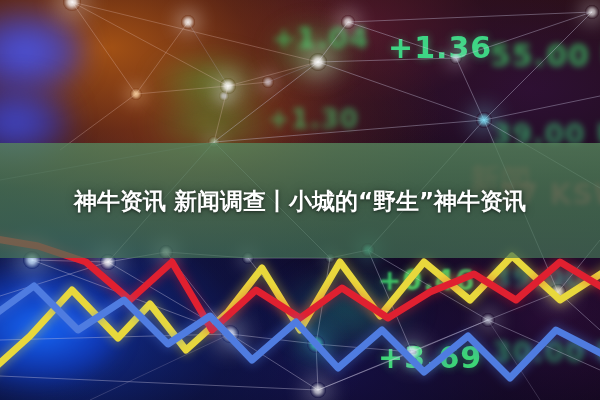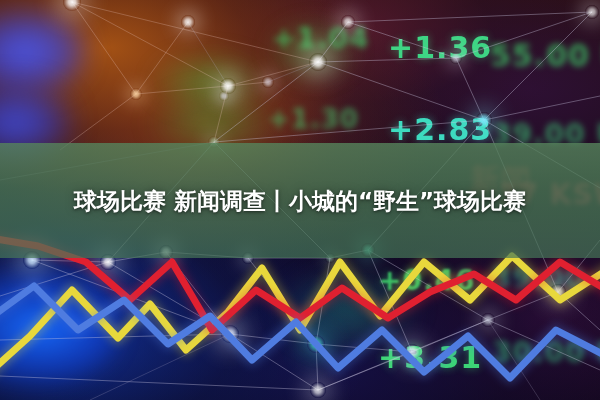--- a/index.html
+++ b/index.html
@@ -112,27 +112,26 @@
   <div id="green-a"></div>
   <div id="green-b"></div>
   <div id="green-c"></div>
   <div id="green-d"></div>
 
   <div class="layer" id="ticker-layer">
       <div class="tick" style="left: 272px; top: 22px; font-size: 28px; color: rgb(63, 212, 106); opacity: 0.7; filter: blur(3.2px);">+1.04</div>
       <div class="tick" style="left: 388px; top: 30px; font-size: 30px; color: rgb(63, 224, 138); opacity: 0.95; filter: blur(0.6px); text-shadow: rgba(63, 224, 138, 0.533) 0px 0px 8px;">+1.36</div>
       <div class="tick" style="left: 490px; top: 38px; font-size: 30px; color: rgb(63, 212, 106); opacity: 0.72; filter: blur(3px);">55.00 U</div>
       <div class="tick" style="left: 268px; top: 104px; font-size: 26px; color: rgb(70, 208, 112); opacity: 0.62; filter: blur(3.4px);">+1.30</div>
-      <div class="tick" style="left: 388px; top: 112px; font-size: 30px; color: rgb(63, 230, 200); opacity: 0.95; filter: blur(0.7px); text-shadow: rgba(63, 230, 200, 0.533) 0px 0px 8px;">+2.83</div>
       <div class="tick" style="left: 492px; top: 118px; font-size: 28px; color: rgb(63, 207, 122); opacity: 0.62; filter: blur(3.4px);">39.00 U</div>
       <div class="tick" style="left: 470px; top: 160px; font-size: 30px; color: rgb(208, 56, 74); opacity: 0.45; filter: blur(2.6px);">新闻</div>
       <div class="tick" style="left: 498px; top: 178px; font-size: 28px; color: rgb(216, 64, 90); opacity: 0.52; filter: blur(2.4px);">37 KSW</div>
       <div class="tick" style="left: 378px; top: 264px; font-size: 28px; color: rgb(63, 216, 110); opacity: 0.88; filter: blur(1px); text-shadow: rgba(63, 216, 110, 0.533) 0px 0px 8px;">+0.46</div>
       <div class="tick" style="left: 492px; top: 262px; font-size: 28px; color: rgb(63, 201, 160); opacity: 0.55; filter: blur(3.2px);">39.00</div>
-      <div class="tick" style="left: 378px; top: 340px; font-size: 30px; color: rgb(63, 224, 122); opacity: 0.95; filter: blur(0.7px); text-shadow: rgba(63, 224, 122, 0.533) 0px 0px 8px;">+3.31</div>
+      <div class="tick" style="left: 378px; top: 340px; font-size: 30px; color: rgb(63, 224, 122); opacity: 0.95; filter: blur(0.7px); text-shadow: rgba(63, 224, 122, 0.533) 0px 0px 8px;">+3.69</div>
       <div class="tick" style="left: 492px; top: 336px; font-size: 28px; color: rgb(63, 207, 138); opacity: 0.58; filter: blur(3.4px);">30.00 U</div>
     </div>
 
   <svg id="mesh" viewBox="0 0 600 400" preserveAspectRatio="none">
     <line class="warm" x1="72" y1="2" x2="136" y2="94"></line>
     <line class="warm" x1="72" y1="2" x2="228" y2="86"></line>
     <line class="warm" x1="72" y1="2" x2="318" y2="62"></line>
     <line class="warm" x1="136" y1="94" x2="228" y2="86"></line>
     <line class="warm" x1="136" y1="94" x2="188" y2="22"></line>
     <line class="dim" x1="188" y1="22" x2="228" y2="86"></line>
@@ -220,16 +219,16 @@
       <polyline points="-10,372 30,336 72,290 118,338 150,304 186,350 228,312 262,268 300,330 340,262 380,316 424,262 470,300 512,256 560,300 610,268" stroke="#e8d83c" stroke-width="7"></polyline>
       <polyline points="-10,238 38,246 86,262 130,300 172,262 212,330 256,290 300,318 342,288 388,318 430,292 474,274 516,300 560,262 610,292" stroke="#e02030" stroke-width="13" opacity=".28" fill="none" stroke-linejoin="round" stroke-linecap="round" filter="blur(4px)"></polyline>
       <polyline points="-10,238 38,246 86,262 130,300 172,262 212,330 256,290 300,318 342,288 388,318 430,292 474,274 516,300 560,262 610,292" stroke="#e02030" stroke-width="7"></polyline>
       <polyline points="-10,318 34,286 78,330 124,300 168,344 210,316 252,360 296,322 338,368 382,330 424,372 468,336 510,378 556,330 610,358" stroke="#4f7ce0" stroke-width="13" opacity=".28" fill="none" stroke-linejoin="round" stroke-linecap="round" filter="blur(4px)"></polyline>
       <polyline points="-10,318 34,286 78,330 124,300 168,344 210,316 252,360 296,322 338,368 382,330 424,372 468,336 510,378 556,330 610,358" stroke="#4f7ce0" stroke-width="7"></polyline>
     </svg>
 
   <div id="band"></div>
 
   <div id="headline">
-    <div class="line">球场比赛 新闻调查丨小城的“野生”球场比赛</div>
+    <div class="line">神牛资讯 新闻调查丨小城的“野生”神牛资讯</div>
   </div>
 
 </div>
 
 </body></html>

